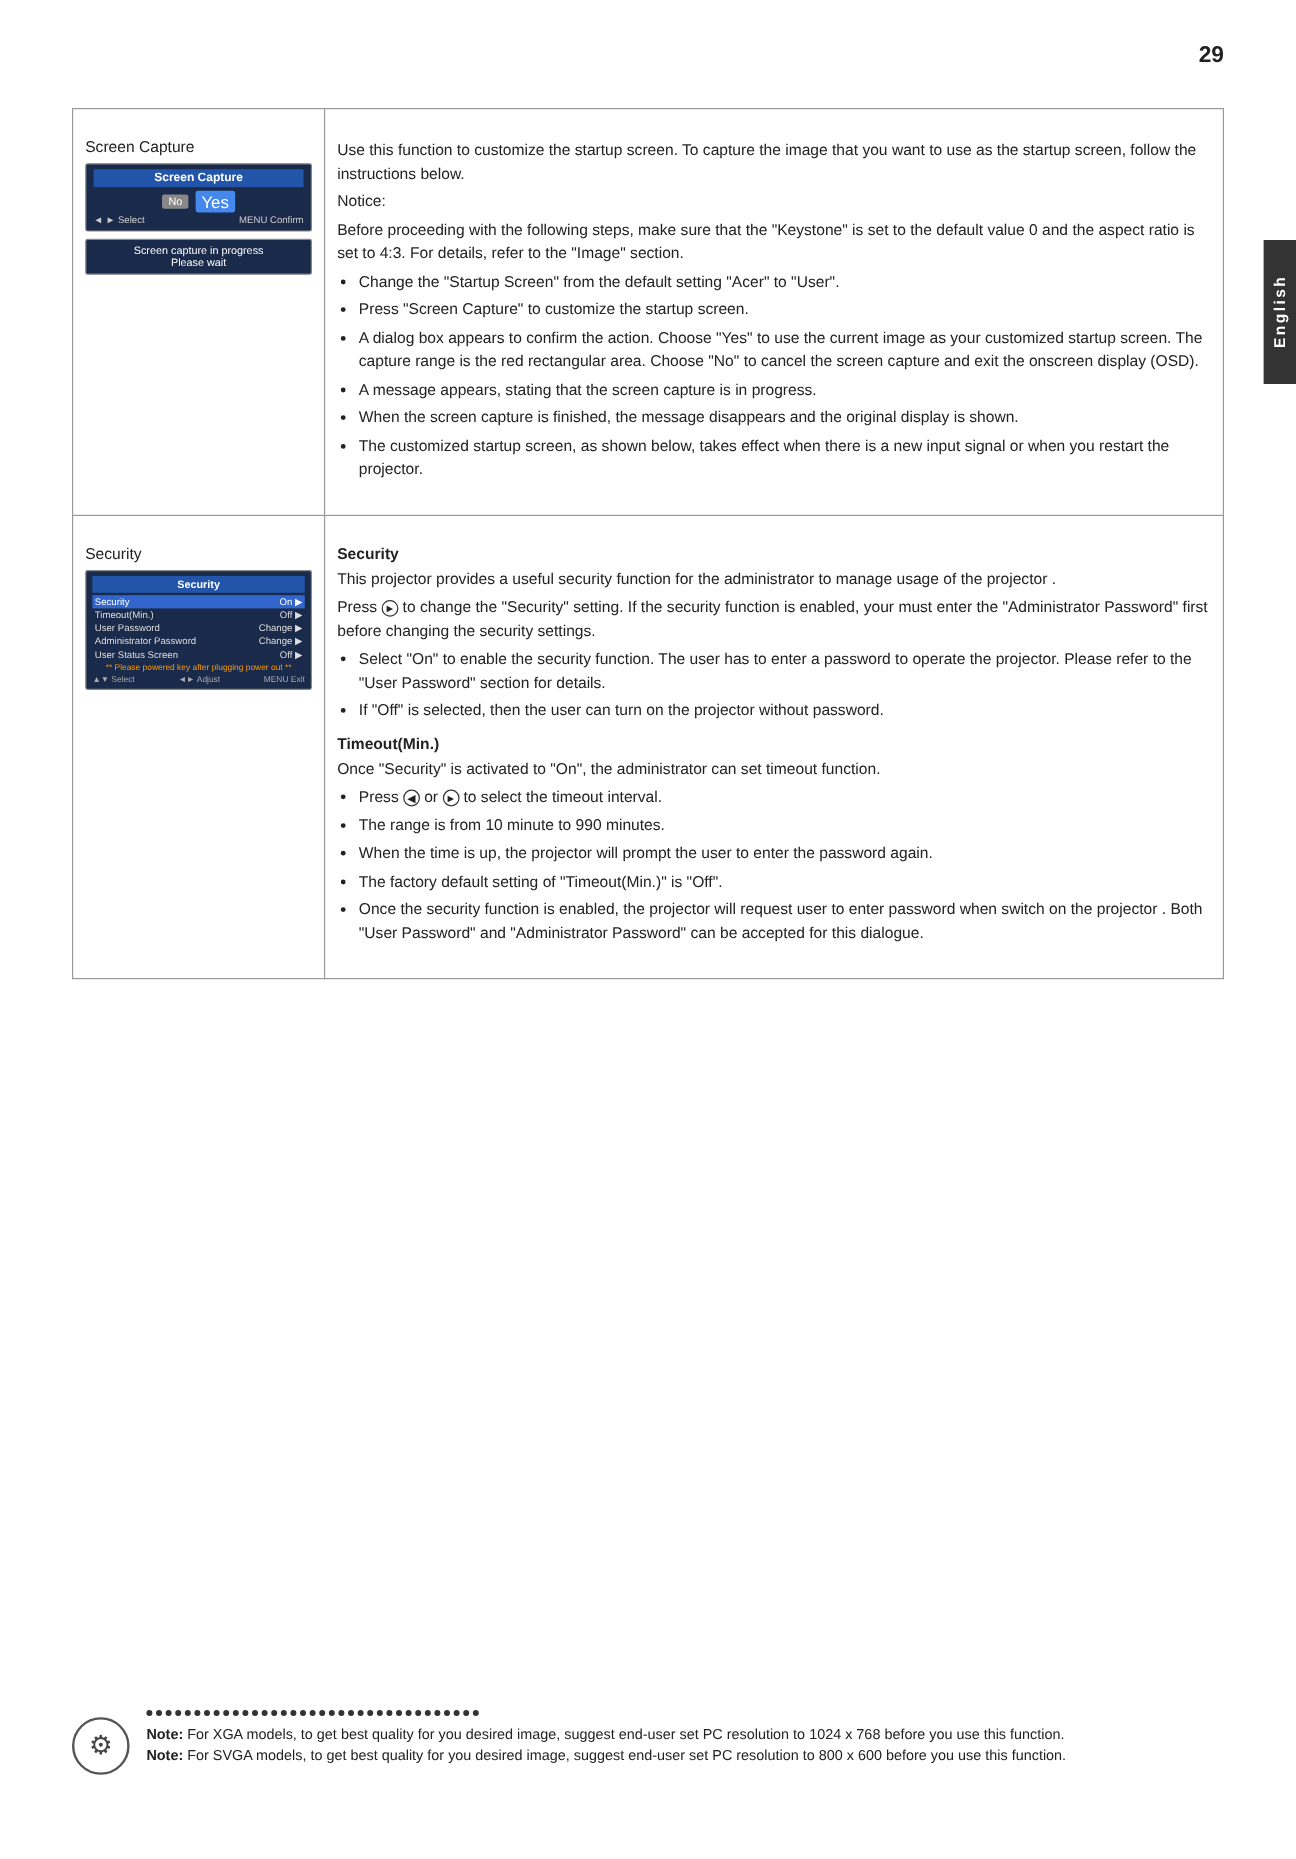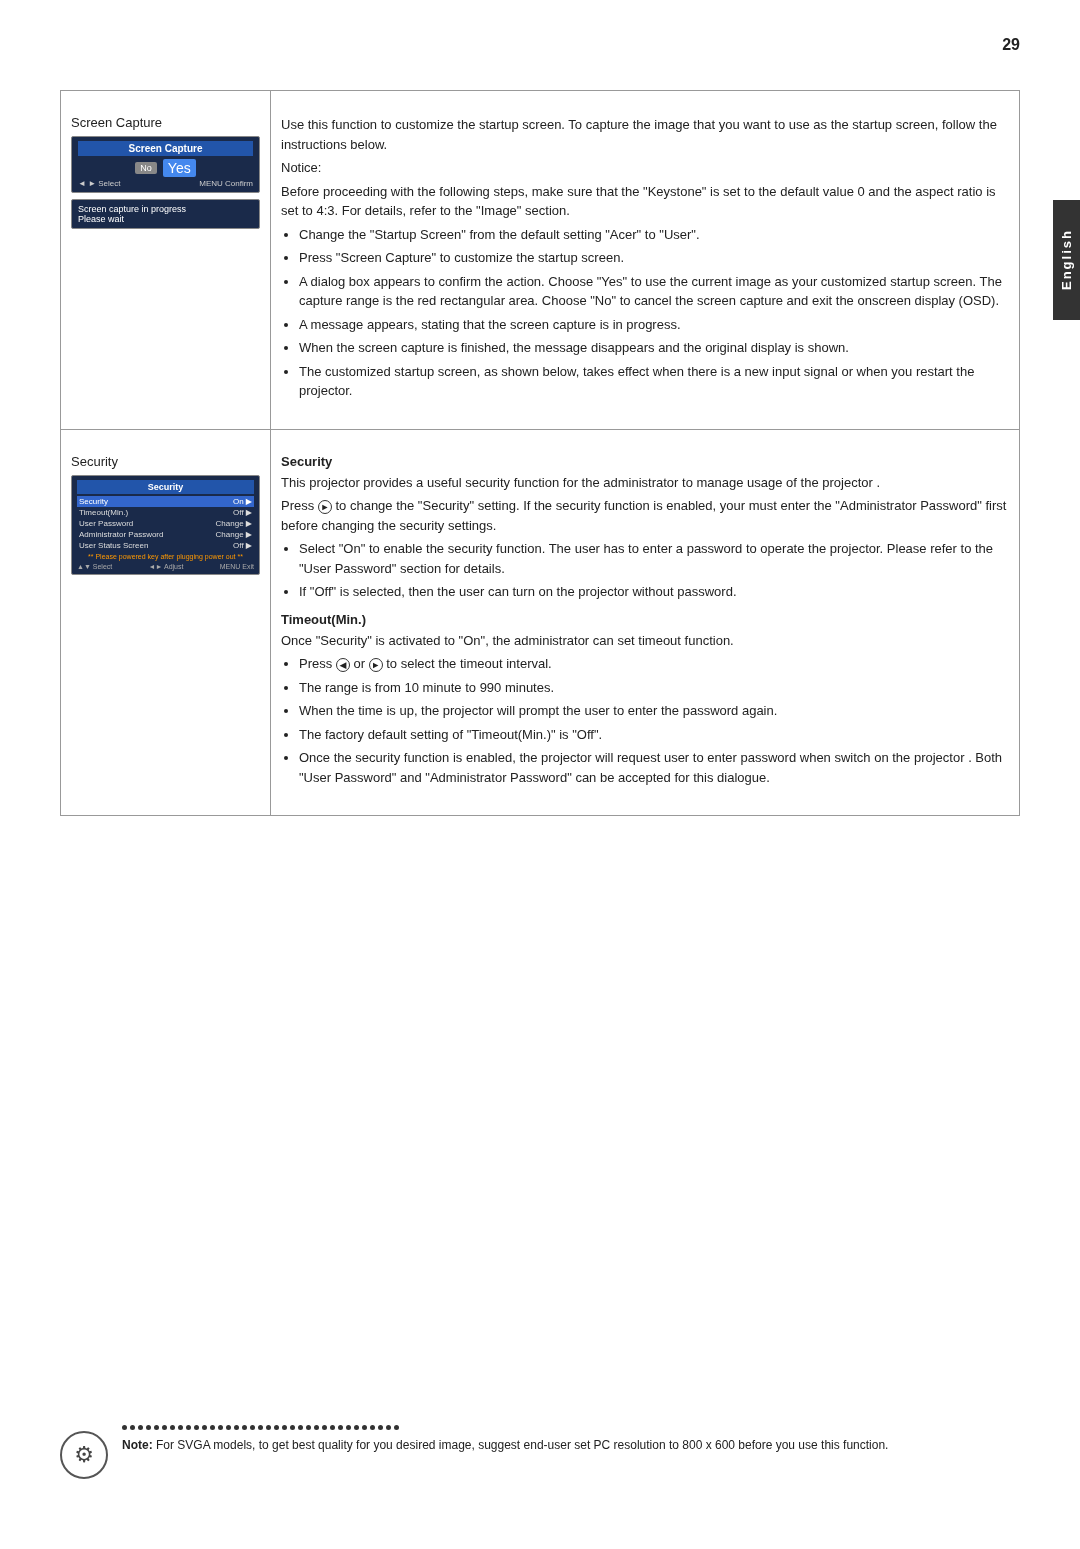--- a/index.html
+++ b/index.html
@@ -11,21 +11,21 @@
       font-size: 13px;
       color: #222;
       position: relative;
       overflow: hidden;
     }
 
     .page-number {
       position: absolute;
       top: 36px;
       right: 60px;
-      font-size: 16px;
+      font-size: 19px;
       font-weight: bold;
       color: #222;
     }
 
     .english-tab {
       position: absolute;
       top: 200px;
       right: 0px;
       background: #333;
       color: #fff;
@@ -124,21 +124,21 @@
     }
 
     .osd-progress {
       border: 1px solid #888;
       background: #1a2a4a;
       color: #fff;
       font-size: 9px;
       padding: 4px 6px;
       margin-top: 6px;
       border-radius: 2px;
-      text-align: left;
+      text-align: center;
     }
 
     
     .osd-security {
       border: 1px solid #888;
       background: #1a2a4a;
       color: #fff;
       font-size: 8px;
       padding: 4px 5px;
       margin-top: 4px;
@@ -435,15 +435,16 @@
         <span class="dot"></span>
         <span class="dot"></span>
         <span class="dot"></span>
         <span class="dot"></span>
       <span class="dot"></span>
         <span class="dot"></span>
         <span class="dot"></span>
         <span class="dot"></span>
         <span class="dot"></span>
     </div>
+    <p><b>Note:</b><span> For XGA models, to get best quality for you desired image, suggest end-user set PC resolution to 1024 x 768 before you use this function.</span></p>
     <p><b>Note:</b><span> For SVGA models, to get best quality for you desired image, suggest end-user set PC resolution to 800 x 600 before you use this function.</span></p>
   </div>
 </div>
 
 </body></html>

